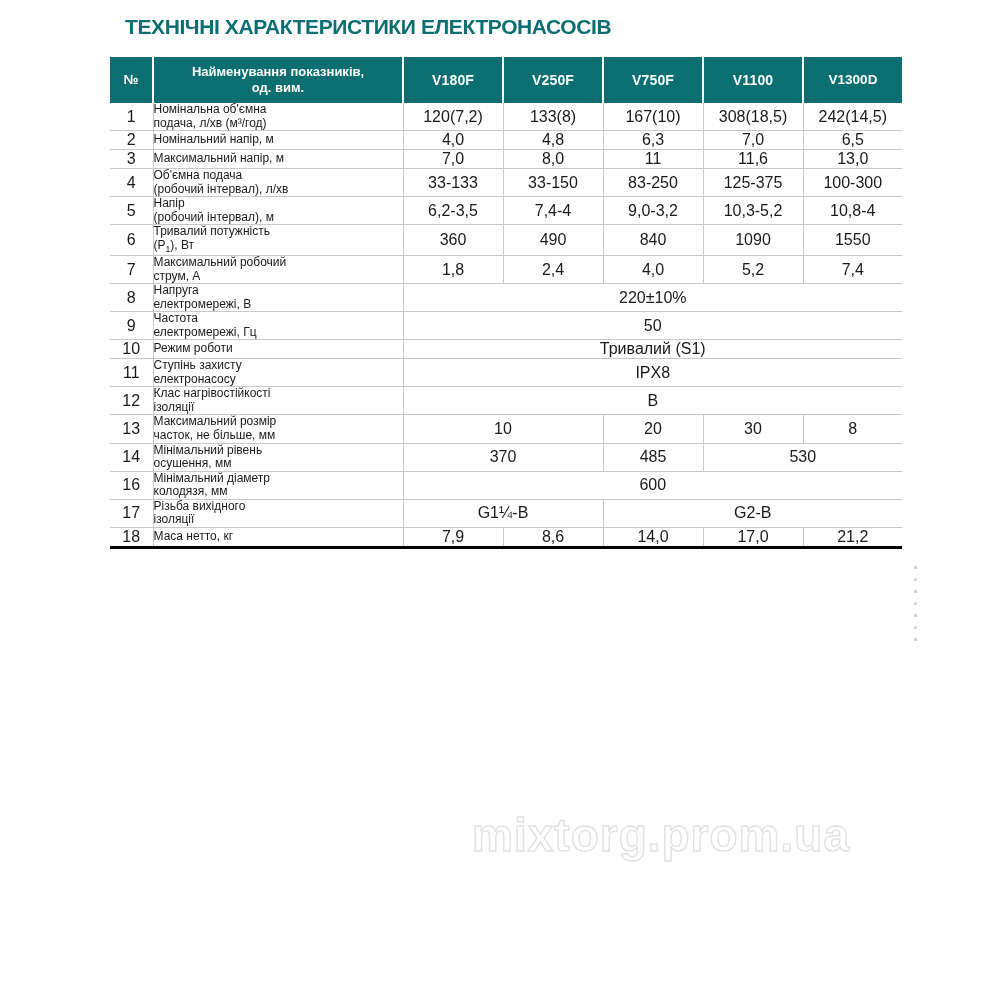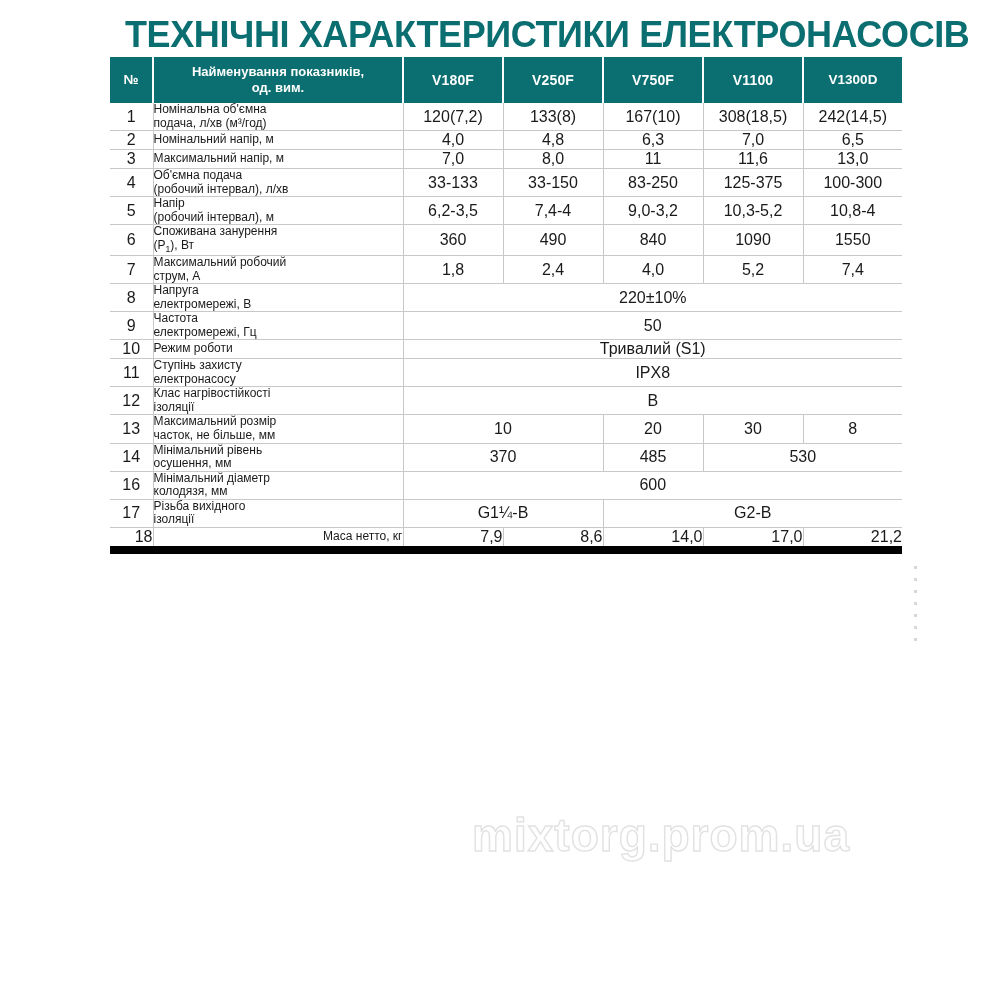--- a/index.html
+++ b/index.html
@@ -20,21 +20,21 @@
     width: 1000px;
     height: 1000px;
   }
 
   
   #title {
     position: absolute;
     left: 125px;
     top: 16px;
     width: 760px;
-    font-size: 36px;
+    font-size: 21px;
     font-weight: bold;
     letter-spacing: -0.4px;
     color: #0b6e70;
     line-height: 1.05;
     white-space: nowrap;
     text-align: left;
   }
 
   
   #watermark {
@@ -108,22 +108,21 @@
   thead th.h-model { width: 98px; font-size: 14px; letter-spacing: 0.2px; }
   thead th.h-last { border-right: none; width: 98px; margin-left: 12px; }
 
   
   tbody tr td {
     border-bottom: 1.5px solid #c8c8c8;
     font-size: 15.5px;
     color: #1a1a1a;
   }
   tbody tr:last-child td {
-    border-bottom: 8px solid #000000;
-    text-align: right;
+    border-bottom: 3px solid #000000;
   }
 
   td.c-num {
     width: 42px;
     text-align: center;
     font-size: 16px;
     border-right: 1.5px solid #c8c8c8;
   }
   td.c-name {
     width: 248px;
@@ -232,21 +231,21 @@
           </td>
           <td class="c-val">6,2-3,5</td>
           <td class="c-val">7,4-4</td>
           <td class="c-val">9,0-3,2</td>
           <td class="c-val">10,3-5,2</td>
           <td class="c-val last">10,8-4</td>
         </tr>
         <tr>
           <td class="c-num">6</td>
           <td class="c-name">
-            <div>Споживана занурення</div>
+            <div>Тривалий потужність</div>
             <div>(Р<span class="sub">1</span>), Вт</div>
           </td>
           <td class="c-val">360</td>
           <td class="c-val">490</td>
           <td class="c-val">840</td>
           <td class="c-val">1090</td>
           <td class="c-val last">1550</td>
         </tr>
         <tr>
           <td class="c-num">7</td>

